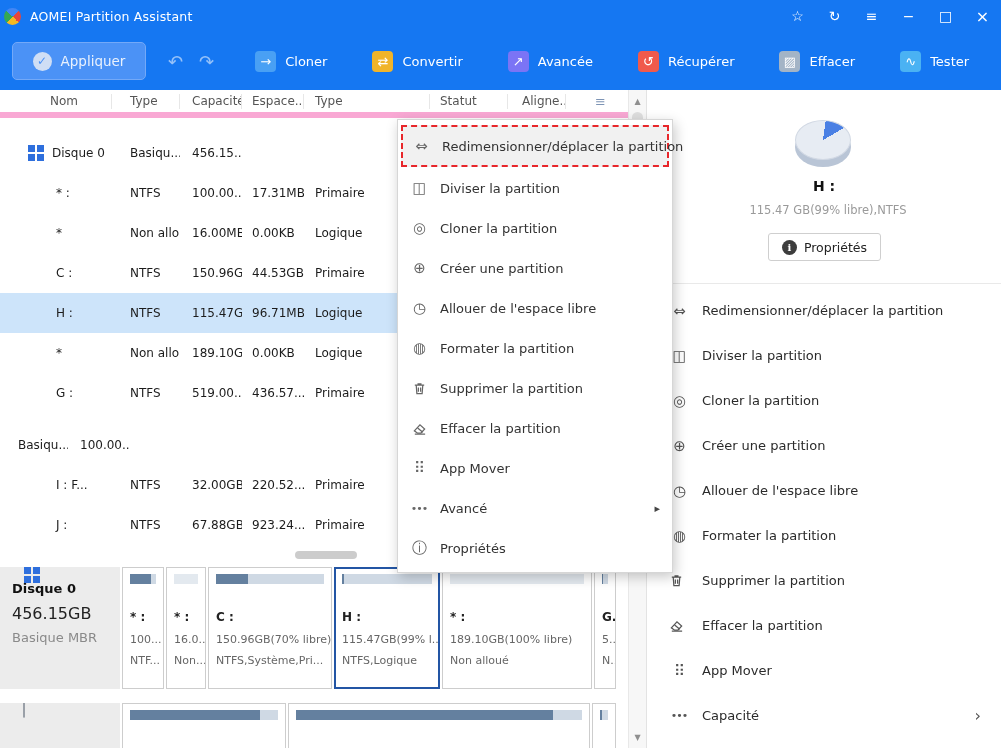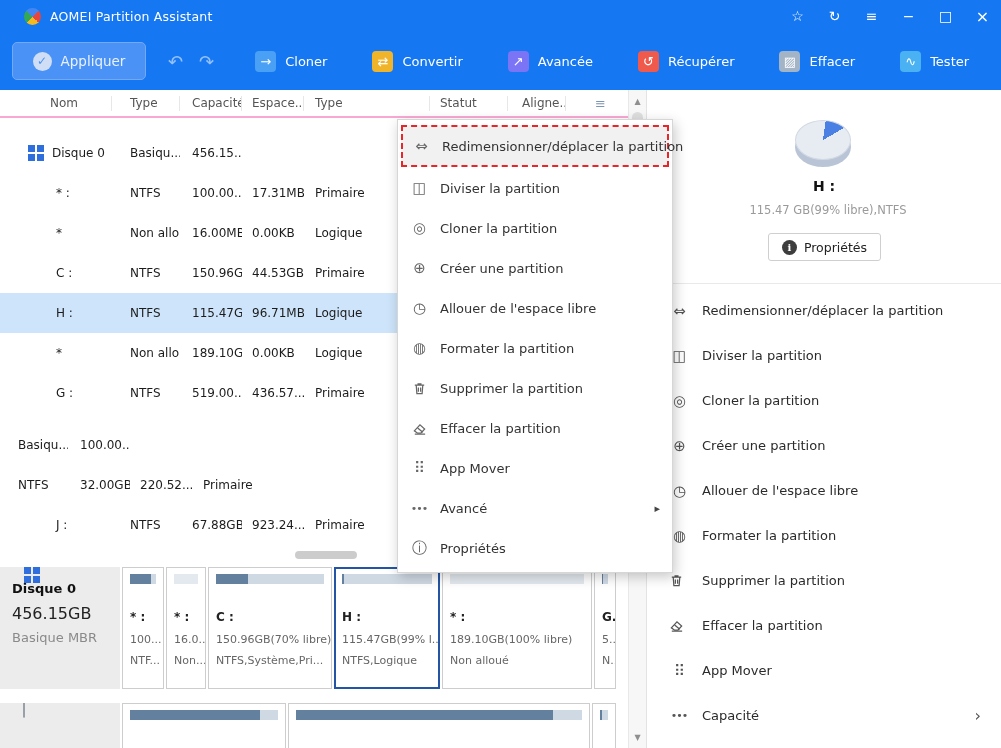--- a/index.html
+++ b/index.html
@@ -1,36 +1,36 @@
 <!DOCTYPE html>
 <html><head>
 <meta charset="utf-8">
 <style>
 *{margin:0;padding:0;box-sizing:border-box}
 html,body{width:1001px;height:748px;overflow:hidden}
 body{font-family:"DejaVu Sans","Liberation Sans",sans-serif;background:#fff;position:relative;font-size:12px;color:#222}
 
 
-.titlebar{position:absolute;left:0;top:0;width:1001px;height:32px;background:#1577f2;display:flex;align-items:center;padding-left:24px;color:#fff;z-index:5}
+.titlebar{position:absolute;left:0;top:0;width:1001px;height:32px;background:#1577f2;display:flex;align-items:center;padding-left:4px;color:#fff;z-index:5}
 .logo{width:17px;height:17px;border-radius:50%;background:conic-gradient(from -45deg,#4286f4 0 25%,#e8453c 0 50%,#f5b921 0 75%,#35a853 0 100%);margin-right:9px;flex:none}
 .win-title{font-size:12.5px;letter-spacing:.2px}
 .tb-controls{margin-left:auto;display:flex;height:32px}
 .tb-btn{width:37px;height:32px;display:flex;align-items:center;justify-content:center;font-size:14px}
 
 
 .toolbar{position:absolute;left:0;top:32px;width:1001px;height:58px;background:#1577f2;display:flex;align-items:center;padding:0 12px;z-index:5}
 .apply-btn{width:134px;height:38px;border-radius:5px;background:#4b92f6;border:1px solid #73a9f8;display:flex;align-items:center;justify-content:center;gap:9px;color:#e9f1fd;font-size:13.5px;flex:none}
 .apply-check{width:19px;height:19px;border-radius:50%;background:#cfdef5;color:#4b92f6;font-size:12px;font-weight:bold;display:flex;align-items:center;justify-content:center}
 .undo-redo{display:flex;gap:16px;margin:0 16px 0 22px;color:rgba(255,255,255,.55);font-size:18px}
 .tool-items{display:flex;align-items:center;margin-left:2px}
 .tool-item{display:flex;align-items:center;gap:9px;color:#fff;font-size:13px;padding:0 22px 0 23px;height:40px}
 .tool-icon{width:21px;height:21px;border-radius:4px;display:flex;align-items:center;justify-content:center;font-size:13px;color:#fff;flex:none}
 
 
-.thead{position:absolute;left:0;top:90px;width:628px;height:28px;display:flex;align-items:center;border-bottom:2px solid #f9a8d4;color:#555;background:#fff;font-size:12px}
+.thead{position:absolute;left:0;top:90px;width:628px;height:28px;display:flex;align-items:center;border-bottom:6px solid #f9a8d4;color:#555;background:#fff;font-size:12px}
 .th{height:15px;line-height:15px;border-right:1px solid #e7e7e7;white-space:nowrap;overflow:hidden}
 .w-nom{width:112px;padding-left:50px}
 .w-type{width:68px;padding-left:18px}
 .w-cap{width:62px;padding-left:12px}
 .w-esp{width:62px;padding-left:10px}
 .w-type2{width:126px;padding-left:11px}
 .w-stat{width:78px;padding-left:10px}
 .w-align{width:58px;padding-left:14px}
 .w-fill{flex:1;display:flex;justify-content:flex-end;padding-right:22px;border-right:none;color:#7d94b5;font-size:13px;height:auto}
 
@@ -226,20 +226,21 @@
     <div class="td e">436.57...</div>
     <div class="td t2">Primaire</div>
   </div>
   <div class="trow gap">
     <div class="td t">Basiqu...</div>
     <div class="td c">100.00...</div>
     <div class="td e"></div>
     <div class="td t2"></div>
   </div>
   <div class="trow">
+    <div class="td name-p">I : F...</div>
     <div class="td t">NTFS</div>
     <div class="td c">32.00GB</div>
     <div class="td e">220.52...</div>
     <div class="td t2">Primaire</div>
   </div>
   <div class="trow">
     <div class="td name-p">J :</div>
     <div class="td t">NTFS</div>
     <div class="td c">67.88GB</div>
     <div class="td e">923.24...</div>

